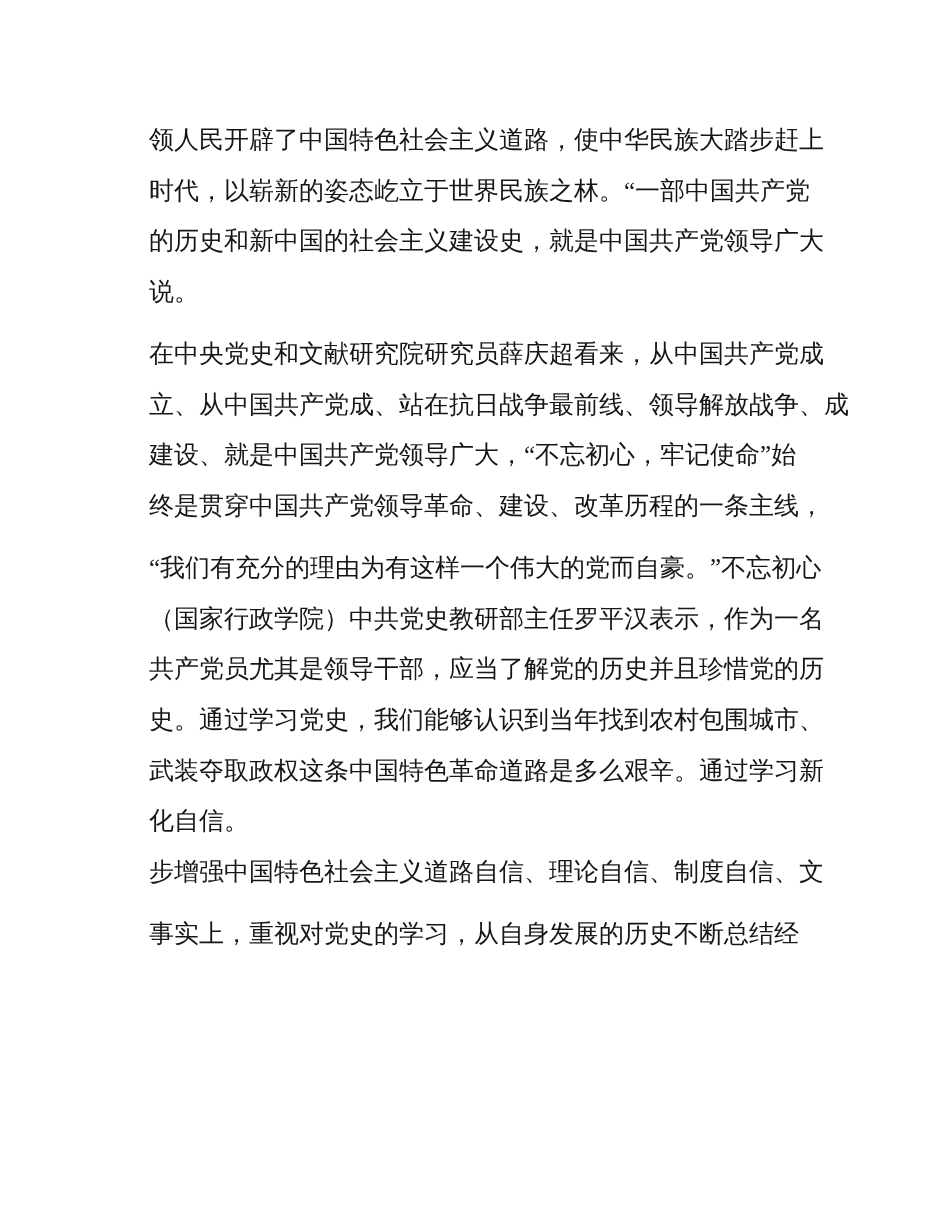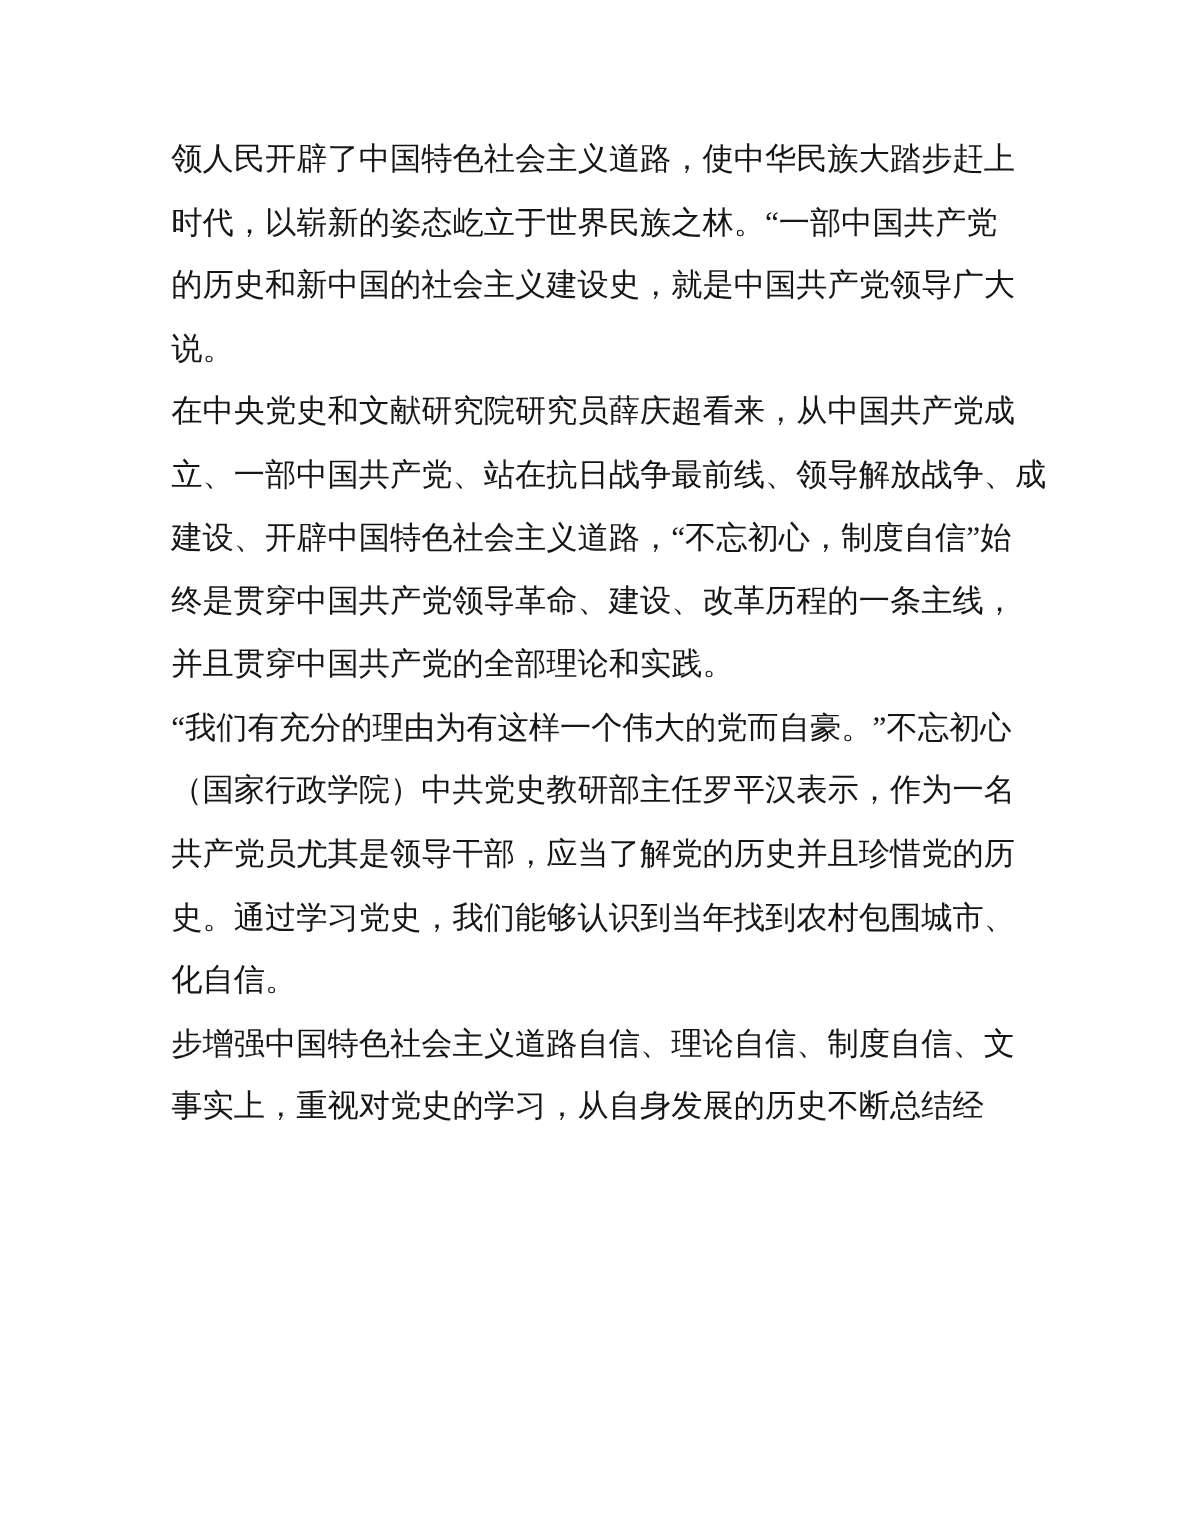--- a/index.html
+++ b/index.html
@@ -16,21 +16,21 @@
     font-family: "Liberation Serif", "DejaVu Serif", serif;
   }
   .text-block {
     position: absolute;
     left: 137px;
     top: 103px;
     width: 700px;
     color: #161616;
   }
   .paragraph {
-    margin: 0;
+    margin: 12px;
     padding: 0;
   }
   .line {
     font-size: 25px;
     height: 50.55px;
     line-height: 50.55px;
     white-space: nowrap;
     letter-spacing: 0px;
     text-align: left;
   }
@@ -43,31 +43,31 @@
 
     <div class="paragraph">
       <div class="line">领人民开辟了中国特色社会主义道路，使中华民族大踏步赶上</div>
       <div class="line">时代，以崭新的姿态屹立于世界民族之林。“一部中国共产党</div>
       <div class="line">的历史和新中国的社会主义建设史，就是中国共产党领导广大</div>
       <div class="line">说。</div>
     </div>
 
     <div class="paragraph">
       <div class="line">在中央党史和文献研究院研究员薛庆超看来，从中国共产党成</div>
-      <div class="line">立、一部中国共产党、站在抗日战争最前线、领导解放战争、成</div>
-      <div class="line">建设、开辟中国特色社会主义道路，“不忘初心，制度自信”始</div>
+      <div class="line">立、从中国共产党成、站在抗日战争最前线、领导解放战争、成</div>
+      <div class="line">建设、就是中国共产党领导广大，“不忘初心，牢记使命”始</div>
       <div class="line">终是贯穿中国共产党领导革命、建设、改革历程的一条主线，</div>
-      <div class="line">并且贯穿中国共产党的全部理论和实践。</div>
     </div>
 
     <div class="paragraph">
       <div class="line">“我们有充分的理由为有这样一个伟大的党而自豪。”不忘初心</div>
       <div class="line">（国家行政学院）中共党史教研部主任罗平汉表示，作为一名</div>
       <div class="line">共产党员尤其是领导干部，应当了解党的历史并且珍惜党的历</div>
       <div class="line">史。通过学习党史，我们能够认识到当年找到农村包围城市、</div>
+      <div class="line">武装夺取政权这条中国特色革命道路是多么艰辛。通过学习新</div>
       <div class="line">化自信。</div>
       <div class="line">步增强中国特色社会主义道路自信、理论自信、制度自信、文</div>
     </div>
 
     <div class="paragraph">
       <div class="line">事实上，重视对党史的学习，从自身发展的历史不断总结经</div>
     </div>
 
   </div>
 </div>

